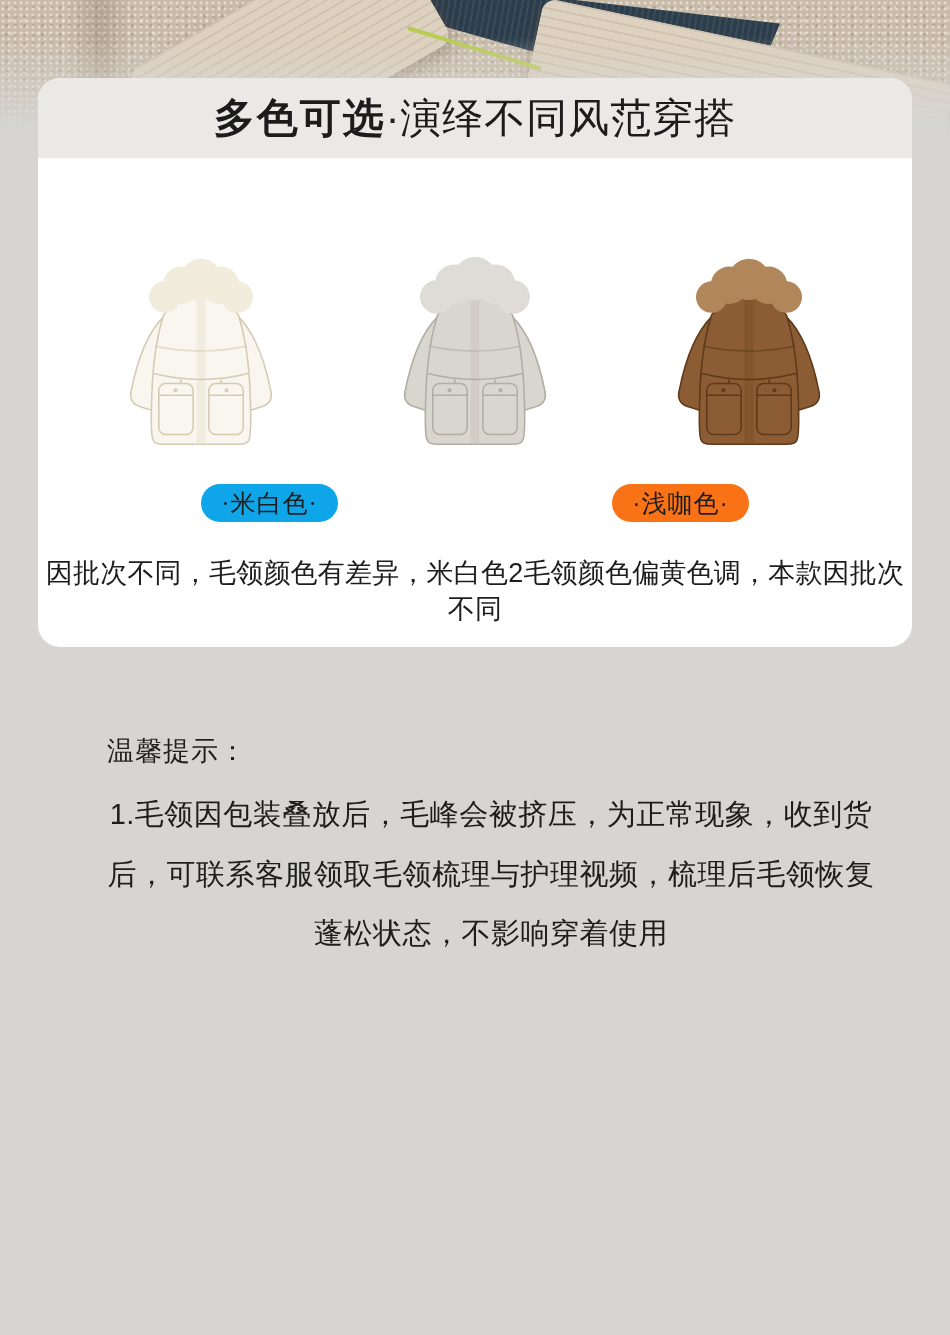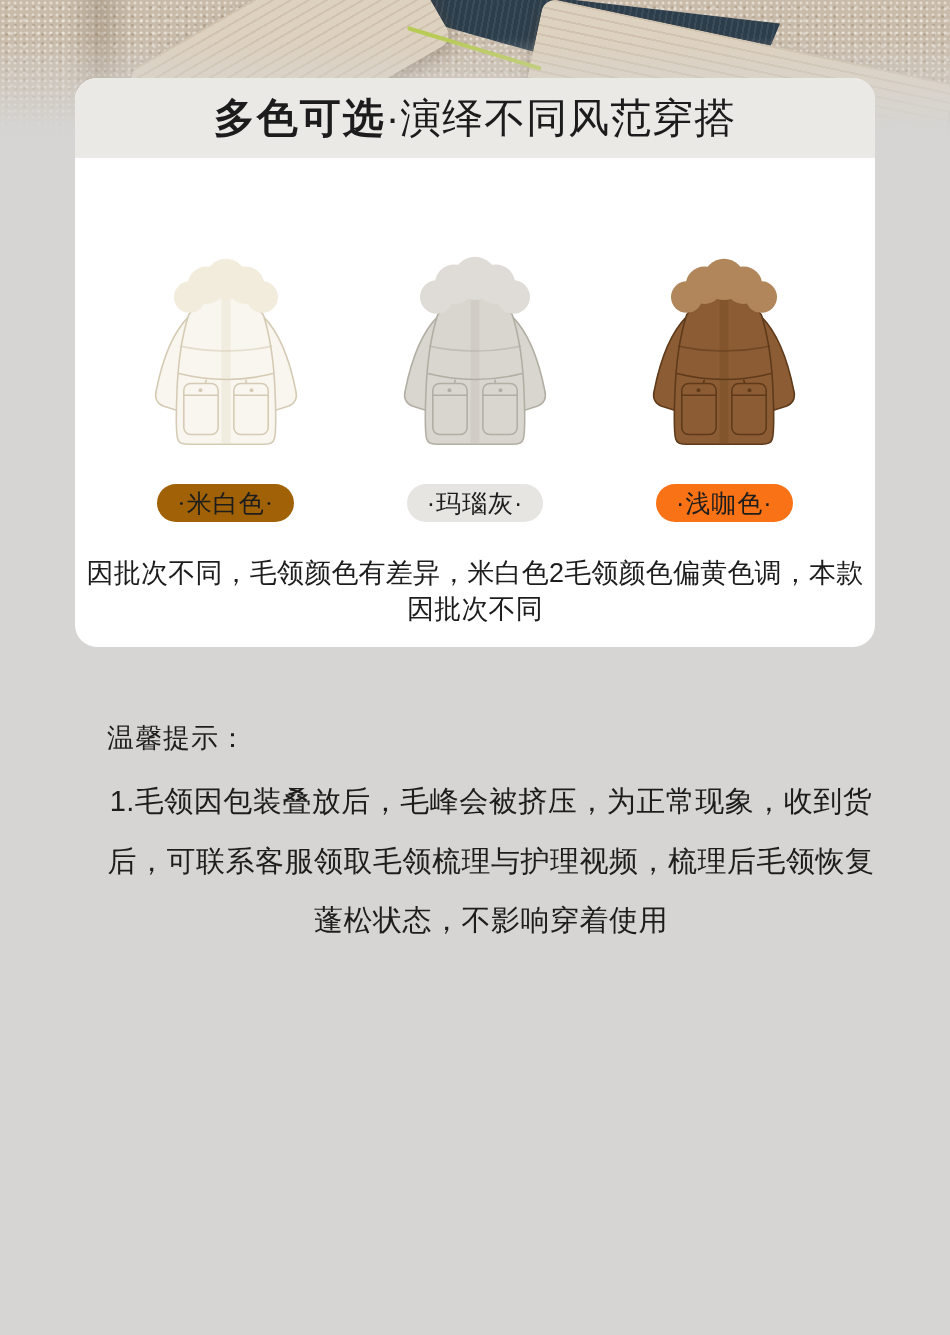--- a/index.html
+++ b/index.html
@@ -42,21 +42,21 @@
     border-radius:2px; transform:rotate(17deg); transform-origin:left top; z-index:3;
   }
   .hero-fade {
     position:absolute; inset:0; z-index:4;
     background:linear-gradient(180deg, rgba(214,213,211,0) 26%, rgba(214,213,211,0.55) 62%, rgba(214,213,211,0.96) 89%, #d6d5d3 100%);
   }
 
   
   .card {
     position:relative; z-index:10;
-    width:800px; margin:4px auto; margin-top:78px;
+    width:874px; margin:17px auto; margin-top:78px;
     border-radius:22px; overflow:hidden;
     padding-bottom:20px;
   }
   .card-header {
     height:80px; display:flex; align-items:center; justify-content:center;
   }
   .card-title { font-size:41px; color:#1c1c1c; white-space:nowrap; }
   .title-strong { font-weight:800; letter-spacing:2px; }
   .title-light  { font-weight:500; letter-spacing:1px; }
 
@@ -198,24 +198,21 @@
           <circle cx="100" cy="36" r="21" fill="#b1865a"></circle>
           <circle cx="120" cy="42" r="19" fill="#b1865a"></circle>
           <circle cx="138" cy="54" r="16" fill="#b1865a"></circle>
         </g>
       </svg>
     </div>
   </div>
 
   <div class="labels-row">
     <div class="label-col">
-      <span class="pill" style="background-color: #a16207; font-family: Liberation Serif, serif;">·米白色·</span>
-    </div>
-    <div class="label-col">
-      <span class="pill" style="background-color: rgb(231, 229, 225);">·玛瑙灰·</span>
+      <span class="pill" style="background-color: #0ea5e9; font-family: Liberation Serif, serif;">·米白色·</span>
     </div>
     <div class="label-col">
       <span class="pill" style="background-color: #f97316;">·浅咖色·</span>
     </div>
   </div>
 
   <div class="note">因批次不同，毛领颜色有差异，米白色2毛领颜色偏黄色调，本款因批次不同</div>
 </div>
 
 <div class="tips">

